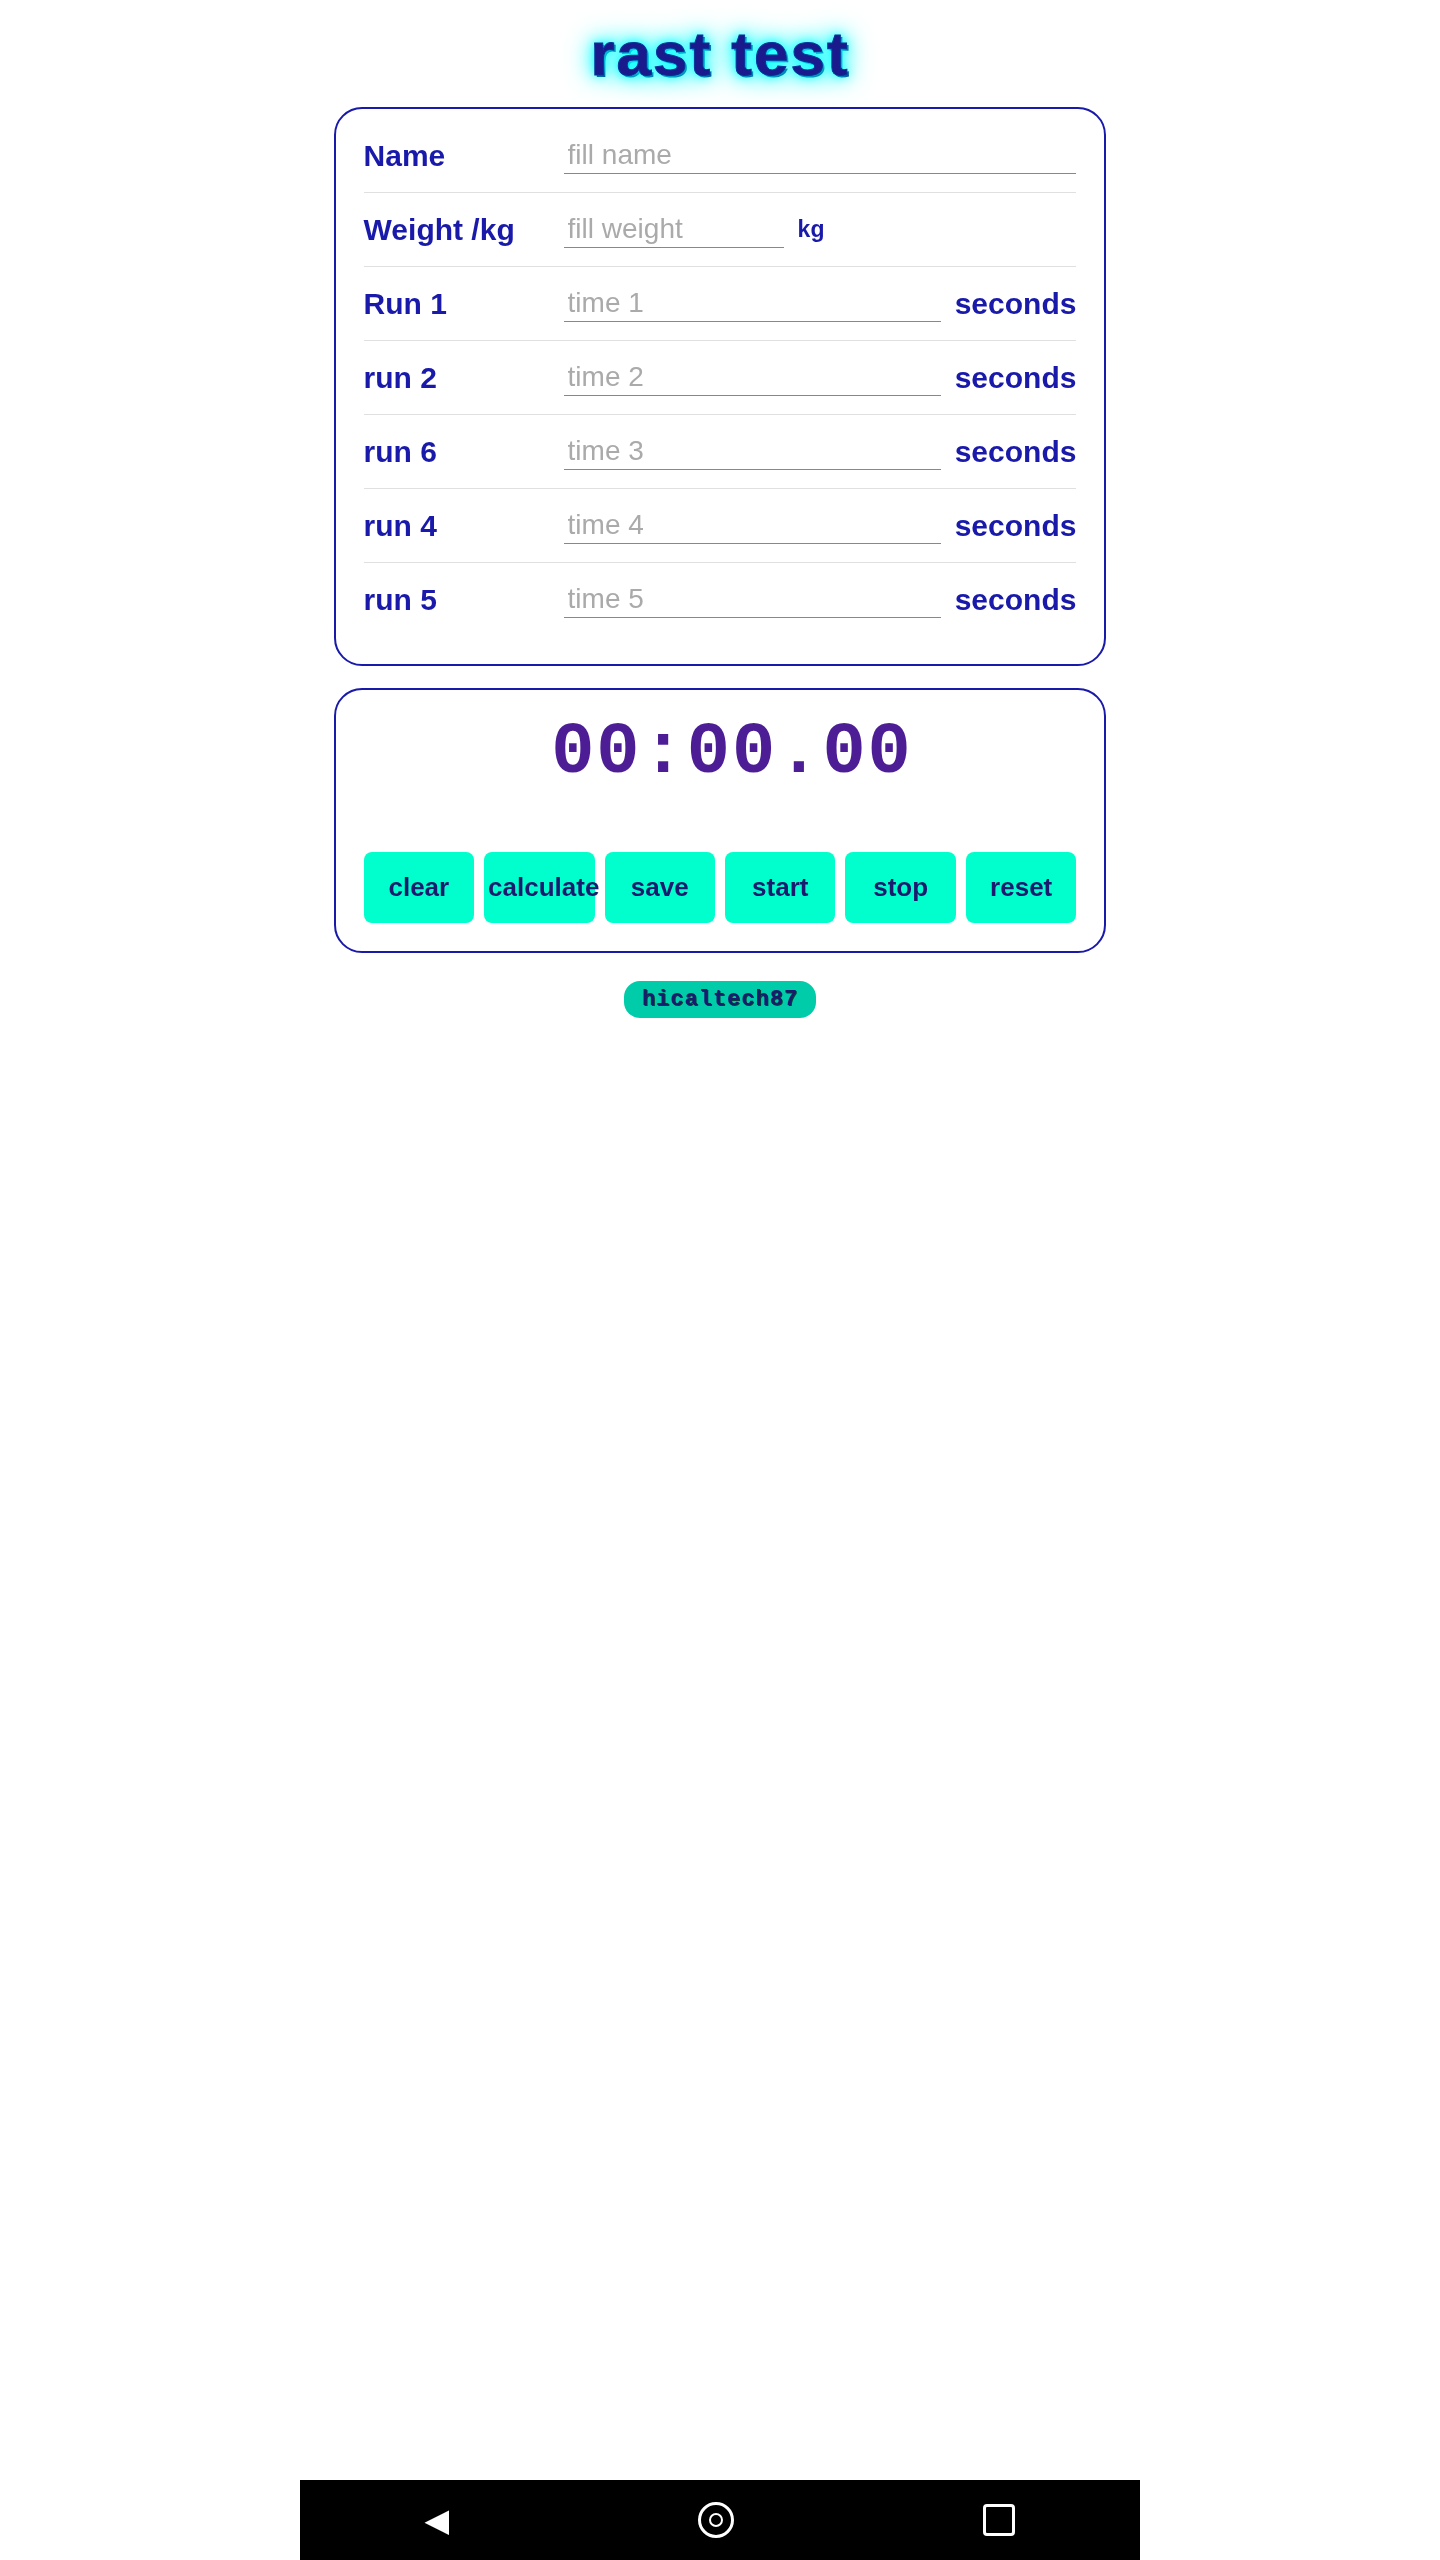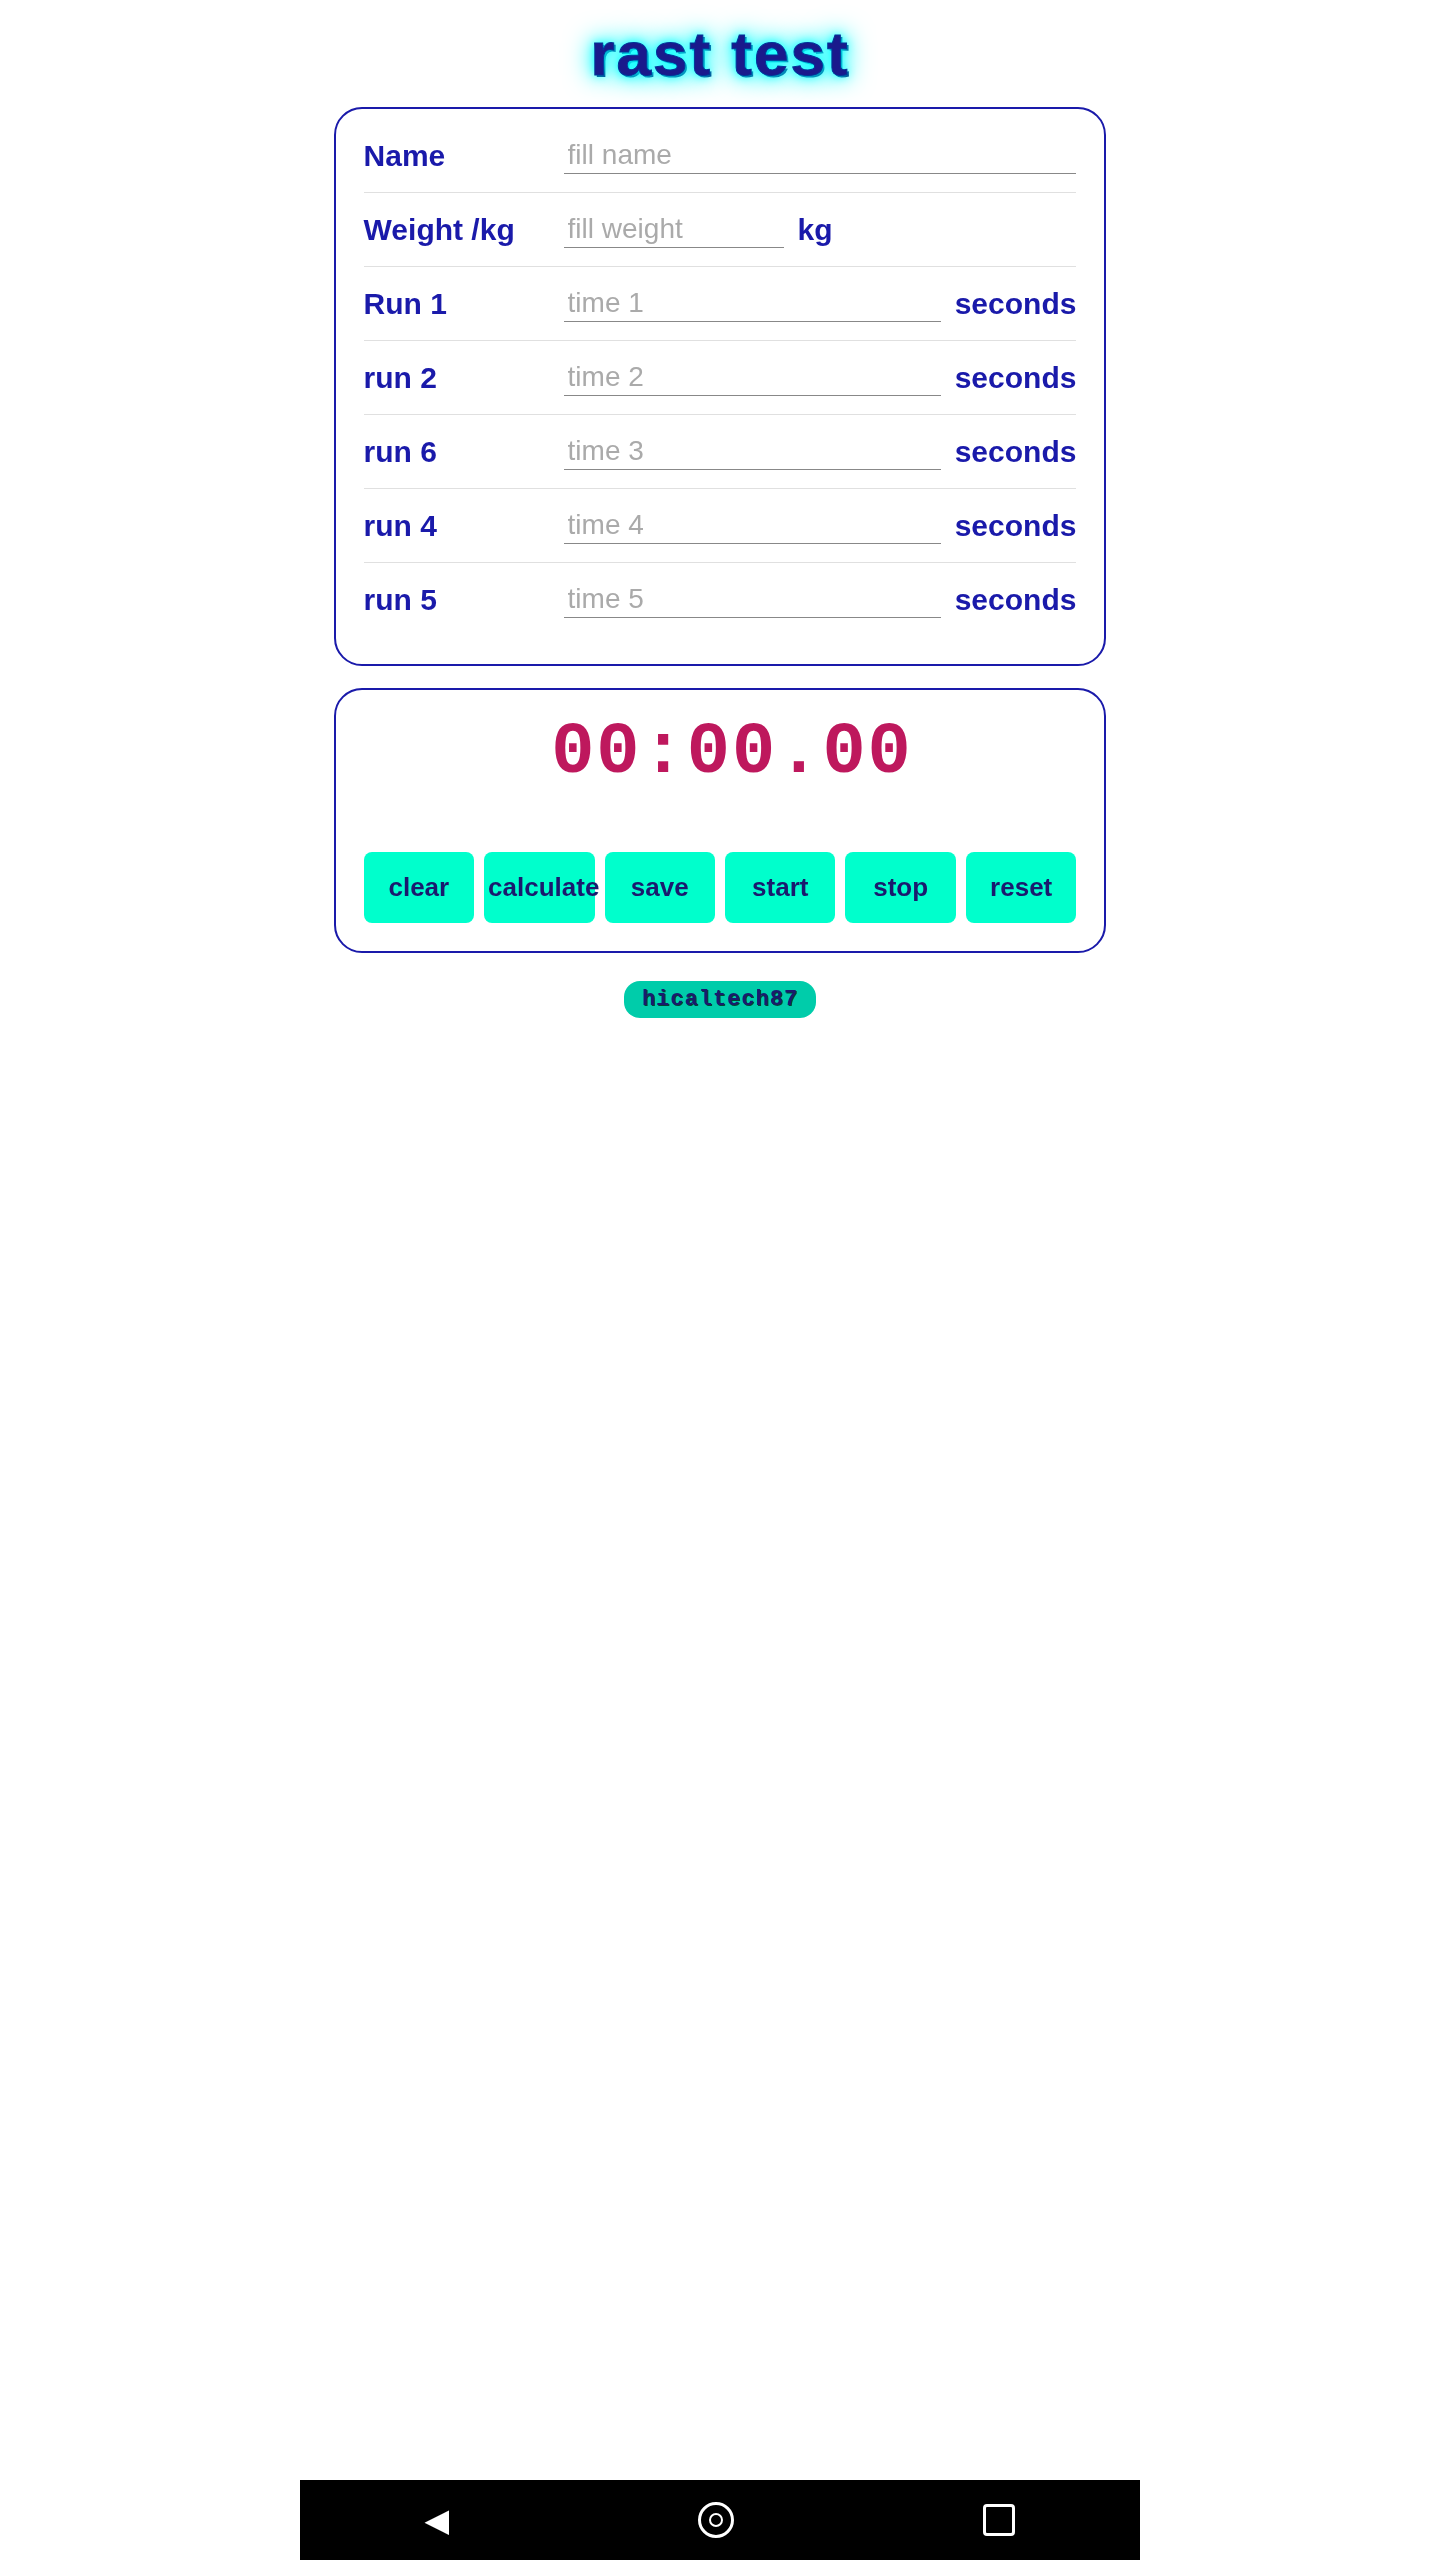--- a/index.html
+++ b/index.html
@@ -90,21 +90,21 @@
     .underline-input::placeholder {
       color: #aaaaaa;
     }
 
     .weight-input {
       max-width: 220px;
     }
 
     .unit-label {
       color: #1a1aaa;
-      font-size: 30px;
+      font-size: 23px;
       font-weight: bold;
     }
 
     .seconds-label {
       color: #1a1aaa;
       font-size: 30px;
       font-weight: bold;
     }
 
     
@@ -116,21 +116,21 @@
       background: #ffffff;
       margin-top: 14px;
       display: flex;
       flex-direction: column;
       align-items: center;
     }
 
     .stopwatch-display {
       font-size: 72px;
       font-weight: bold;
-      color: #be185d;
+      color: #4c1d95;
       letter-spacing: 2px;
       margin-bottom: 22px;
       font-family: 'Courier New', monospace;
       margin-left: 24px;
     }
 
     .buttons-row {
       display: flex;
       gap: 10px;
       width: 100%;

